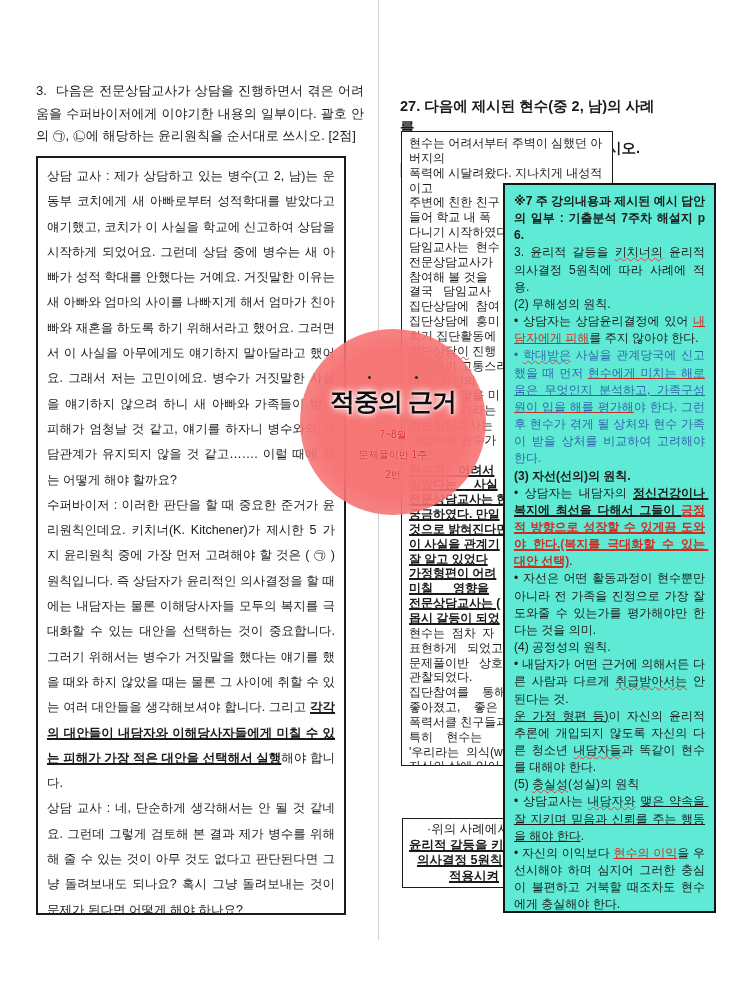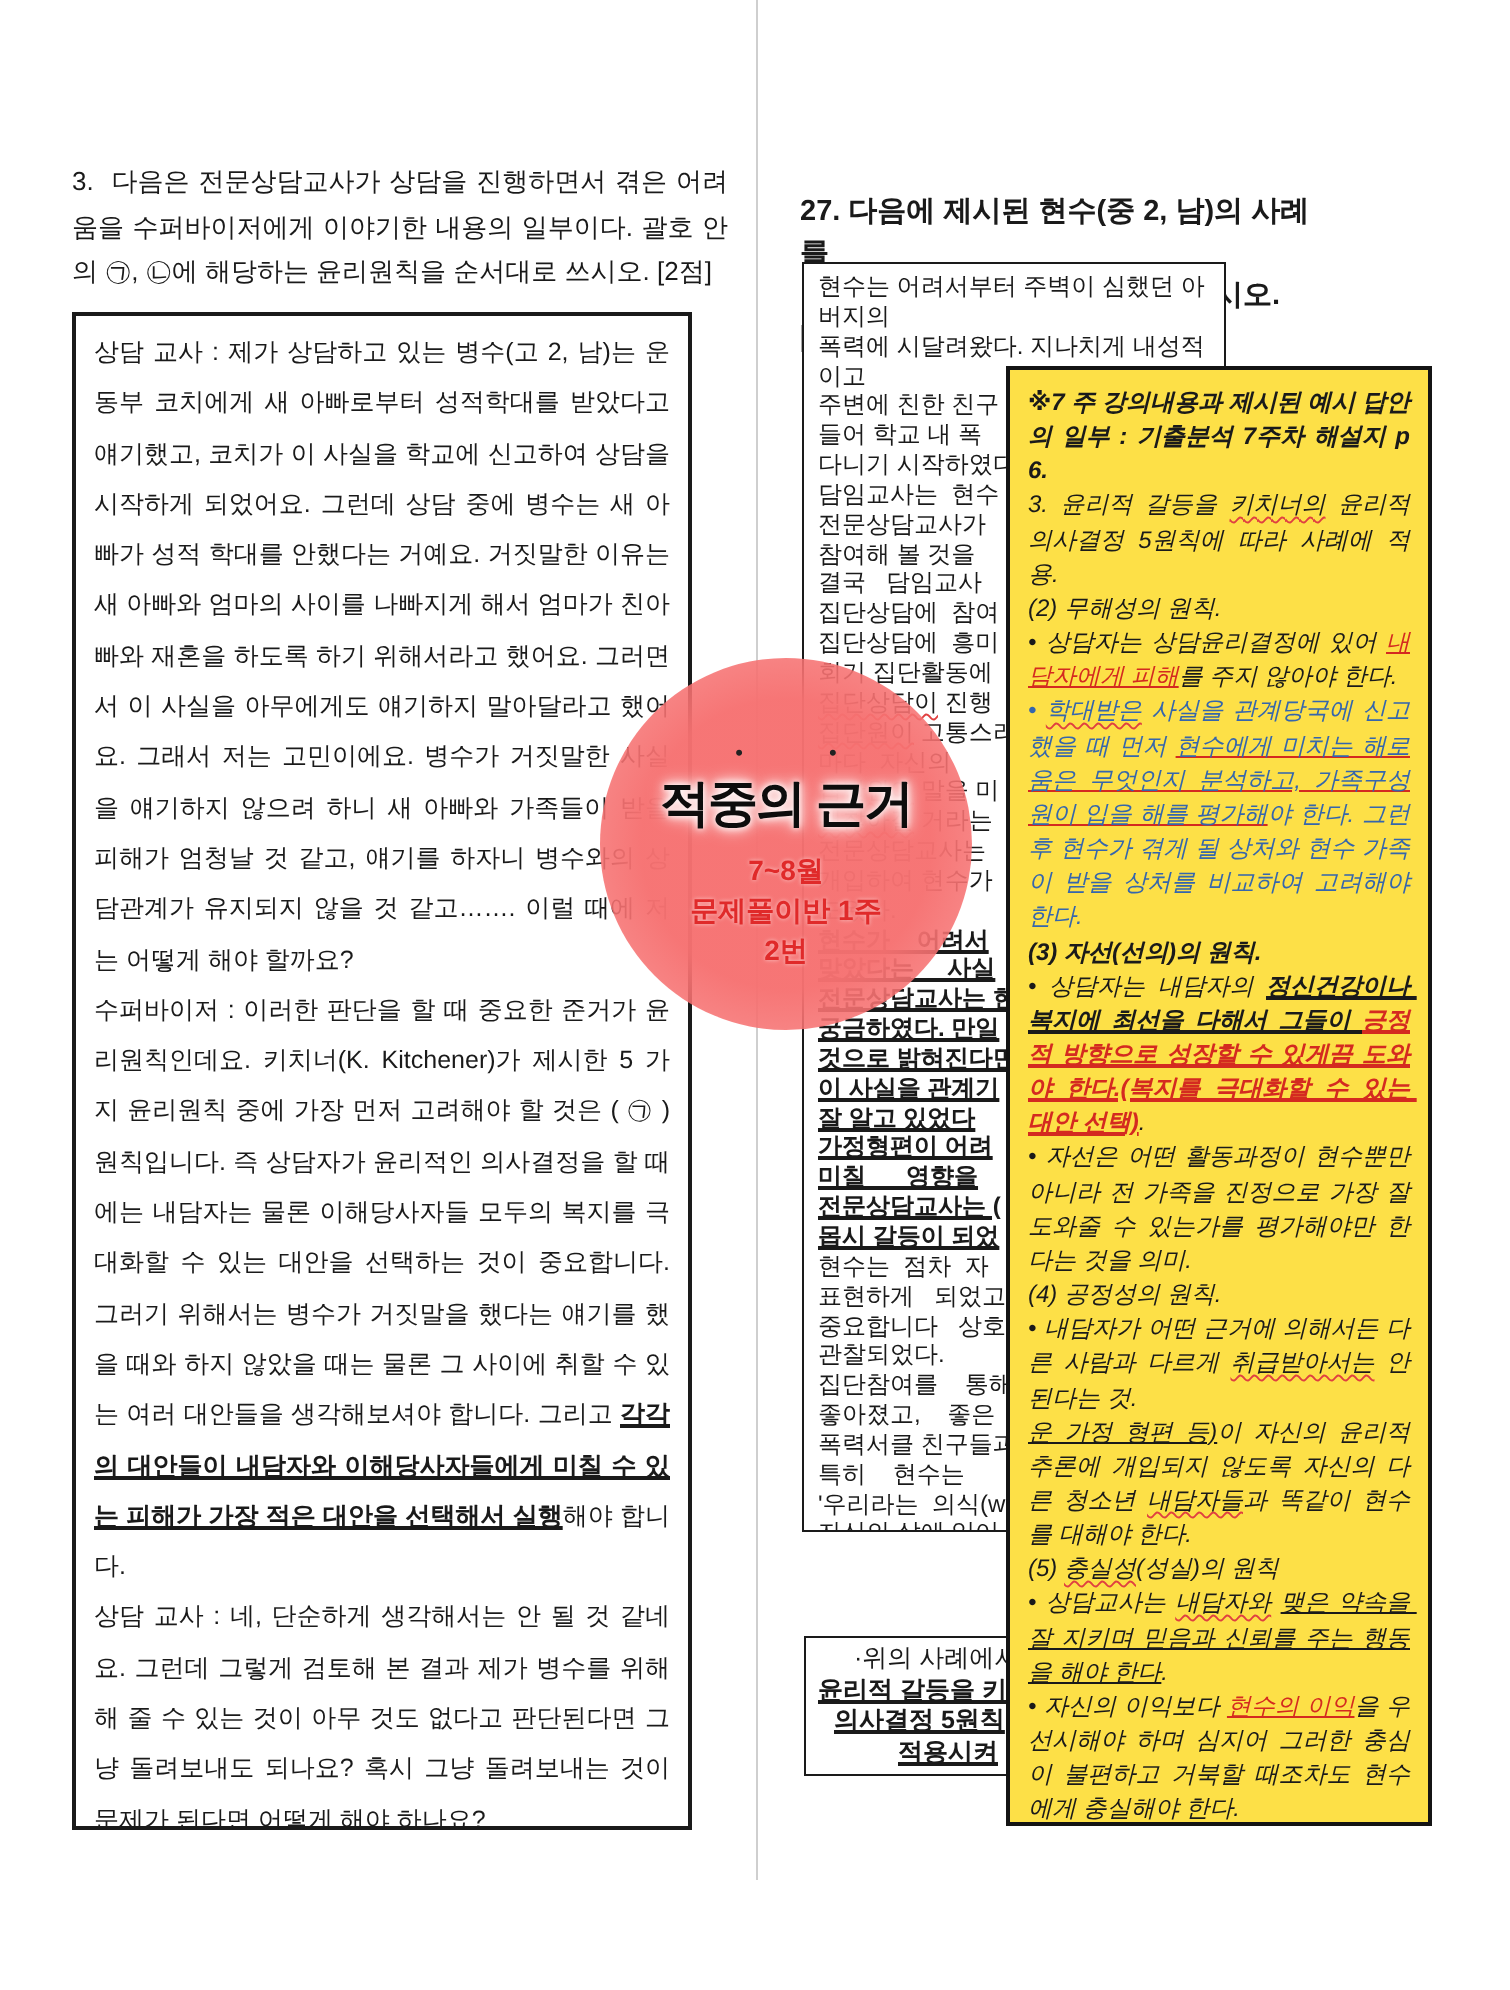--- a/index.html
+++ b/index.html
@@ -47,40 +47,40 @@
     border:1.5px solid #1a1a1a;box-sizing:border-box;padding:3px 6px;
     font-size:12.5px;line-height:15.5px;background:#fff;z-index:1;white-space:nowrap;
   }
   #condbox .i1{padding-left:18px;}
   #condbox .i2{padding-left:8px;font-weight:bold;}
   #condbox .i3{padding-left:40px;font-weight:bold;}
   #condbox .i0{font-weight:bold;}
 
   #annot{
     position:absolute;left:503px;top:183px;width:213px;height:730px;
-    border:2px solid #141414;box-sizing:border-box;background:#fde047;
-    padding:8px 9px;font-size:12px;line-height:17.15px;overflow:hidden;z-index:5;font-style:italic;
+    border:2px solid #141414;box-sizing:border-box;background:#5eead4;
+    padding:8px 9px;font-size:12px;line-height:17.15px;overflow:hidden;z-index:5;
   }
 
   
   #stamp{
     position:absolute;left:300px;top:329px;width:186px;height:186px;border-radius:50%;
     z-index:9;text-align:center;
     background:radial-gradient(circle at 50% 50%,
       rgba(246,113,113,0.97) 0 55%,
       rgba(246,113,113,0.88) 70%,
       rgba(246,113,113,0.72) 76%,
       rgba(246,113,113,0) 77%);
   }
   #stamp .dots{margin-top:42px;font-size:11px;color:#222;letter-spacing:20px;text-indent:20px;height:14px;}
   #stamp .stitle{
     font-size:25px;font-weight:bold;color:#0d0d0d;letter-spacing:-1px;
     text-shadow:0 0 3px #fff,0 0 6px #fff,0 0 9px #fff;
   }
-  #stamp .ssub{font-size:14px;line-height:20px;color:#e02a2a;font-weight:700;
+  #stamp .ssub{font-size:10px;line-height:20px;color:#e02a2a;font-weight:400;
     text-shadow:0 0 2px rgba(255,255,255,.6);}
   #stamp .ssub.first{margin-top:7px;}
 </style>
 </head>
 <body>
 
 <div class="divider"></div>
 
 <div id="q3" class="flowbox">
     <div class="rl "><span>3.  다음은 전문상담교사가 상담을 진행하면서 겪은 어려움을 수퍼바이저에게 이야기한 내용의 일부이다. 괄호 안의 ㉠, ㉡에 해당하는 윤리원칙을 순서대로 쓰시오. [2점]</span></div>
@@ -124,21 +124,21 @@
     <div class="rl "><span class="bu">궁금하였다. 만일</span></div>
     <div class="rl "><span class="bu">것으로 밝혀진다면</span></div>
     <div class="rl "><span class="bu">이 사실을 관계기</span></div>
     <div class="rl "><span class="bu">잘 알고 있었다</span></div>
     <div class="rl "><span class="bu">가정형편이 어려</span></div>
     <div class="rl "><span class="bu">미칠      영향을</span></div>
     <div class="rl "><span class="bu">전문상담교사는 (</span></div>
     <div class="rl "><span class="bu">몹시 갈등이 되었</span></div>
     <div class="rl "><span>현수는  점차  자</span></div>
     <div class="rl "><span>표현하게   되었고</span></div>
-    <div class="rl "><span>중요합니다   상호</span></div>
+    <div class="rl "><span>문제풀이반   상호</span></div>
     <div class="rl "><span>관찰되었다.</span></div>
     <div class="rl "><span>집단참여를    통해</span></div>
     <div class="rl "><span>좋아졌고,    좋은</span></div>
     <div class="rl "><span>폭력서클 친구들과</span></div>
     <div class="rl "><span>특히    현수는</span></div>
     <div class="rl "><span>'우리라는  의식(w</span></div>
     <div class="rl "><span>자신의 삶에 있어</span></div>
   </div>
 
 <div id="condbox">

